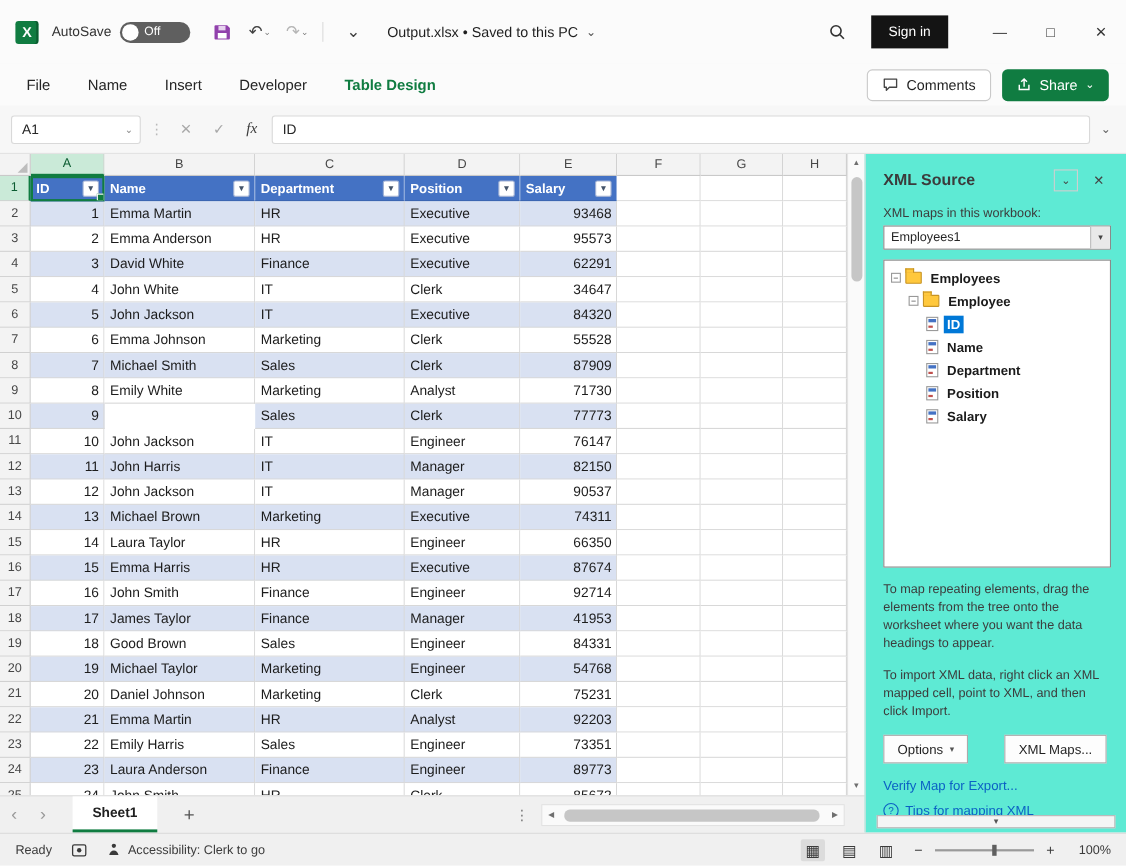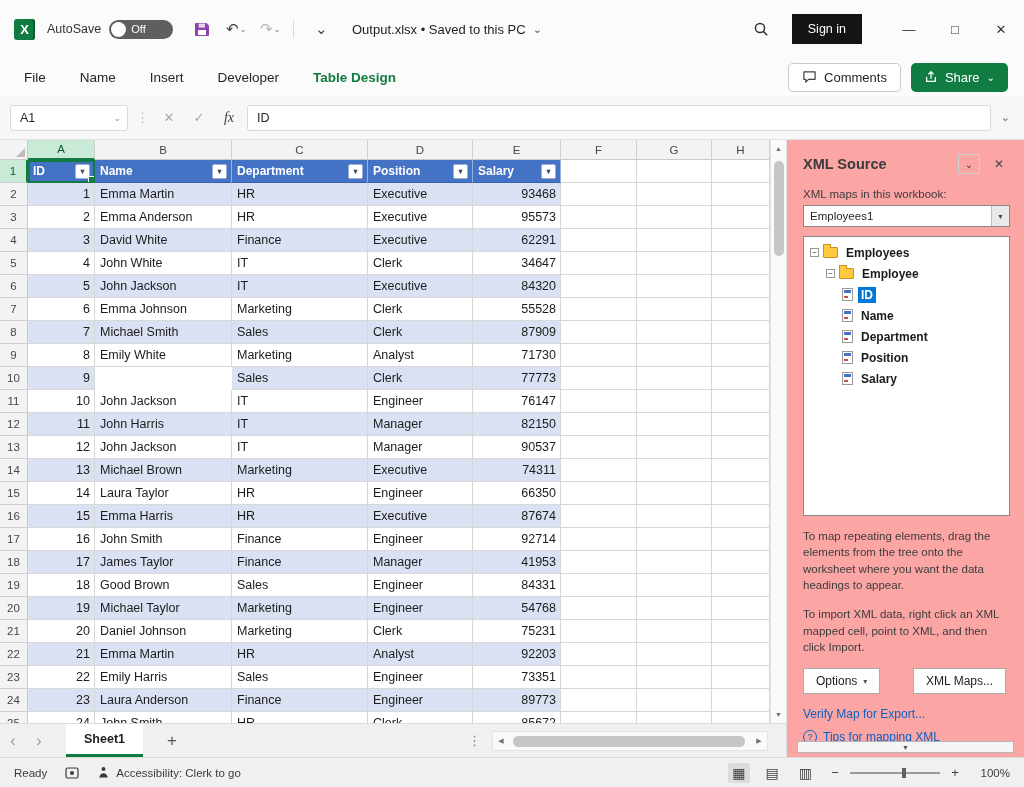--- a/index.html
+++ b/index.html
@@ -74,21 +74,21 @@
   .sheetbar { height:34px; background:#f0f0f0; border-top:1px solid #dcdcdc; display:flex; align-items:center; position:relative; }
   .nav-chev { width:26px; text-align:center; font-size:16px; color:#9a9a9a; cursor:pointer; }
   .sheettab { height:33px; background:#fff; border-bottom:3px solid #107C41; display:flex; align-items:center; padding:0 18px; font-size:12.5px; font-weight:bold; color:#1f1f1f; margin-left:14px; cursor:pointer; }
   .addsheet { width:30px; text-align:center; font-size:17px; color:#555; margin-left:14px; cursor:pointer; }
   .sheet-more { position:absolute; left:468px; color:#777; font-size:13px; cursor:pointer; }
   .hscroll { position:absolute; left:492px; right:18px; top:7px; height:20px; background:#fafafa; border:1px solid #e2e2e2; display:flex; align-items:center; }
   .harrow { width:16px; text-align:center; font-size:7px; color:#6f6f6f; cursor:pointer; }
   .hthumb { position:absolute; left:20px; right:22px; top:4px; height:11px; background:#c6c6c6; border-radius:5px; cursor:grab; }
 
   
-  .pane { flex:1; background:#fca5a5; border-left:1px solid #e0e0e0; position:relative; padding:14px 14px 0 16px; overflow:hidden; }
+  .pane { flex:1; background:#5eead4; border-left:1px solid #e0e0e0; position:relative; padding:14px 14px 0 16px; overflow:hidden; }
   .pane-head { display:flex; align-items:center; margin-bottom:14px; }
   .pane-title { font-size:14.5px; font-weight:bold; color:#3b3b3b; }
   .pane-chev { margin-left:auto; width:22px; height:20px; border:1px solid #cfcfcf; display:flex; align-items:center; justify-content:center; font-size:10px; color:#444; cursor:pointer; }
   .pane-close { width:22px; height:20px; display:flex; align-items:center; justify-content:center; font-size:12px; color:#444; margin-left:8px; cursor:pointer; }
   .pane-label { font-size:11.5px; color:#3c3c3c; margin-bottom:5px; }
   .combo { height:22px; border:1px solid #8a8a8a; background:#fff; display:flex; align-items:center; font-size:11.5px; padding-left:6px; margin-bottom:9px; cursor:pointer; }
   .combo .cbtn { margin-left:auto; width:18px; height:100%; background:#e9e9e9; border-left:1px solid #bdbdbd; display:flex; align-items:center; justify-content:center; font-size:7px; color:#444; }
   .treebox { border:1px solid #8a8a8a; background:#fff; height:280px; padding:5px 2px; margin-bottom:12px; overflow:hidden; }
   .titem { display:flex; align-items:center; height:21px; cursor:pointer; }
   .exp { width:9px; height:9px; border:1px solid #989898; background:#fff; font-size:8px; line-height:7px; text-align:center; color:#333; margin-right:4px; flex:none; }

